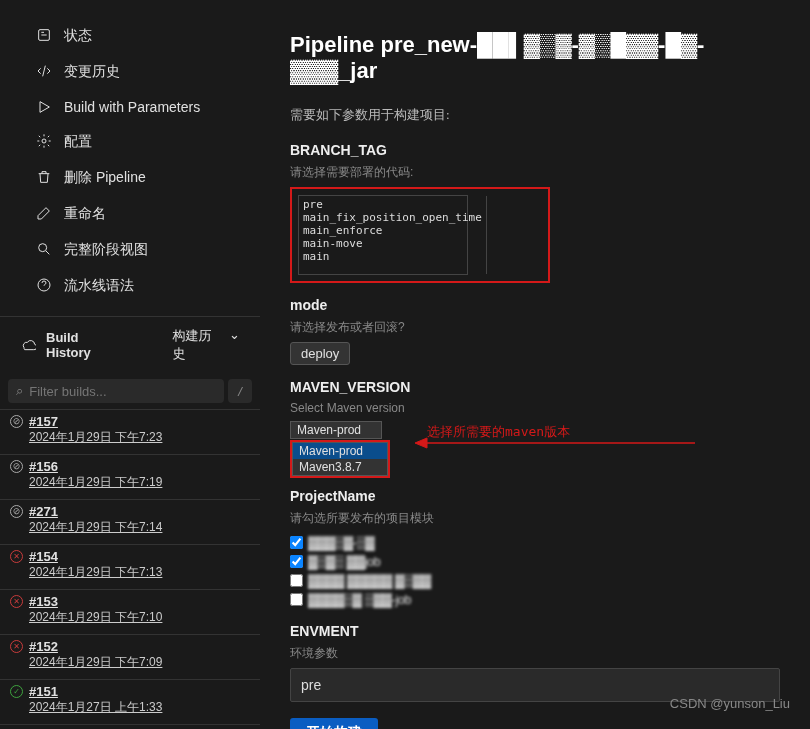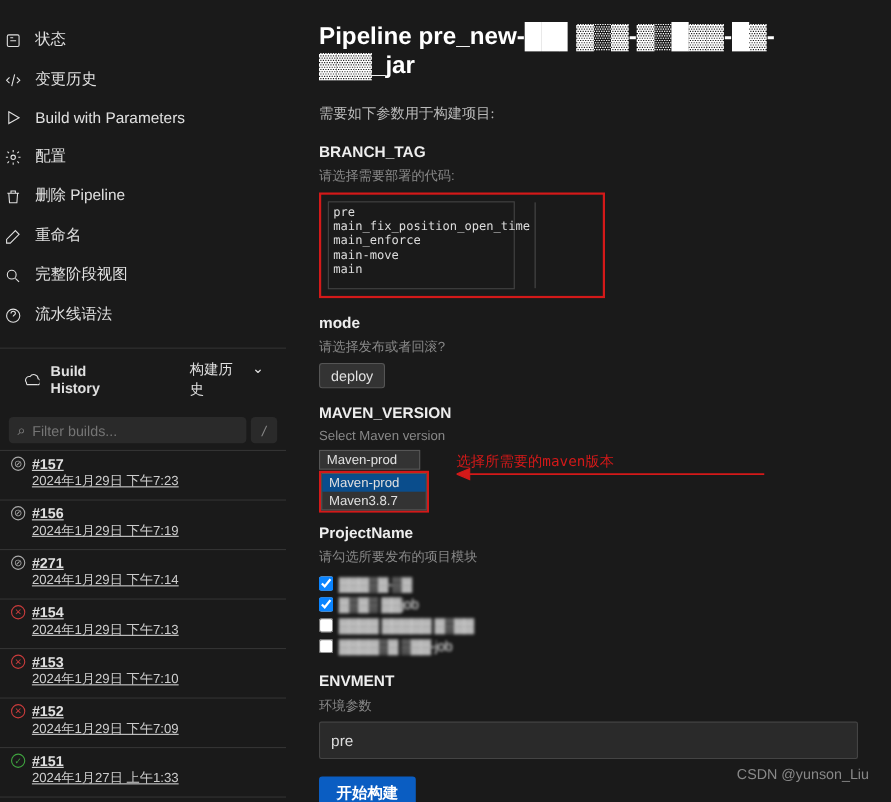--- a/index.html
+++ b/index.html
@@ -16,23 +16,23 @@
     .layout { display: flex; height: 100%; }
     .sidebar {
       width: 260px;
       background: #1a1a1a;
       padding-top: 18px;
       display: flex;
       flex-direction: column;
     }
     .nav-item {
       display: flex;
-      align-items: flex-end;
+      align-items: flex-start;
       gap: 12px;
-      padding: 9px 4px;
+      padding: 9px 36px;
       cursor: pointer;
       font-size: 14px;
       color: #e0e0e0;
     }
     .nav-icon {
       width: 16px;
       height: 16px;
       display: flex;
       align-items: center;
       justify-content: center;
@@ -88,21 +88,21 @@
     .status-fail::after { content: "✕"; color: #c93c3c; font-size: 8px; line-height: 1; }
     .status-abort { border: 1.5px solid #aaa; }
     .status-abort::after { content: "⊘"; color: #aaa; font-size: 9px; line-height: 1; }
     .status-ok { border: 1.5px solid #3fa33f; }
     .status-ok::after { content: "✓"; color: #3fa33f; font-size: 8px; line-height: 1; }
     .build-num { text-decoration: underline; font-weight: bold; }
     .build-time { margin-left: 19px; text-decoration: underline; color: #ccc; font-size: 12px; }
     
     .main {
       flex: 1;
-      padding: 20px 30px 20px 30px;
+      padding: 32px 30px 20px 30px;
       overflow-y: auto;
       position: relative;
     }
     .page-title { font-size: 22px; font-weight: bold; color: #fff; margin-bottom: 22px; }
     .page-subtitle { color: #bbb; margin-bottom: 18px; font-size: 13px; font-family: Liberation Serif, serif; }
     .section-label { font-weight: bold; color: #eee; margin-bottom: 6px; font-size: 14px; }
     .section-hint { color: #888; font-size: 12px; margin-bottom: 6px; }
     
     .branch-box {
       border: 2px solid #d41919;
@@ -398,21 +398,21 @@
           <div class="maven-dropdown">
             <div class="maven-opt selected">Maven-prod</div>
             <div class="maven-opt">Maven3.8.7</div>
           </div>
         </div>
         <div class="annotation" style="top:12px">
           <svg width="280" height="20" class="anno-arrow">
             <line x1="280" y1="10" x2="8" y2="10" stroke="#d41919" stroke-width="1.5"></line>
             <polygon points="0,10 12,5 12,15" fill="#d41919"></polygon>
           </svg>
-          <span class="anno-text" style="position:absolute;left:0;top:-10px;white-space:nowrap">选择所需要的maven版本</span>
+          <span class="anno-text" style="position:absolute;left:12px;top:-10px;white-space:nowrap">选择所需要的maven版本</span>
         </div>
       </div>
     </div>
 
     <div class="proj-section">
       <div class="section-label">ProjectName</div>
       <div class="section-hint">请勾选所要发布的项目模块</div>
       <div id="proj-list">
           <div class="chk-row">
             <input type="checkbox" checked="" style="">

